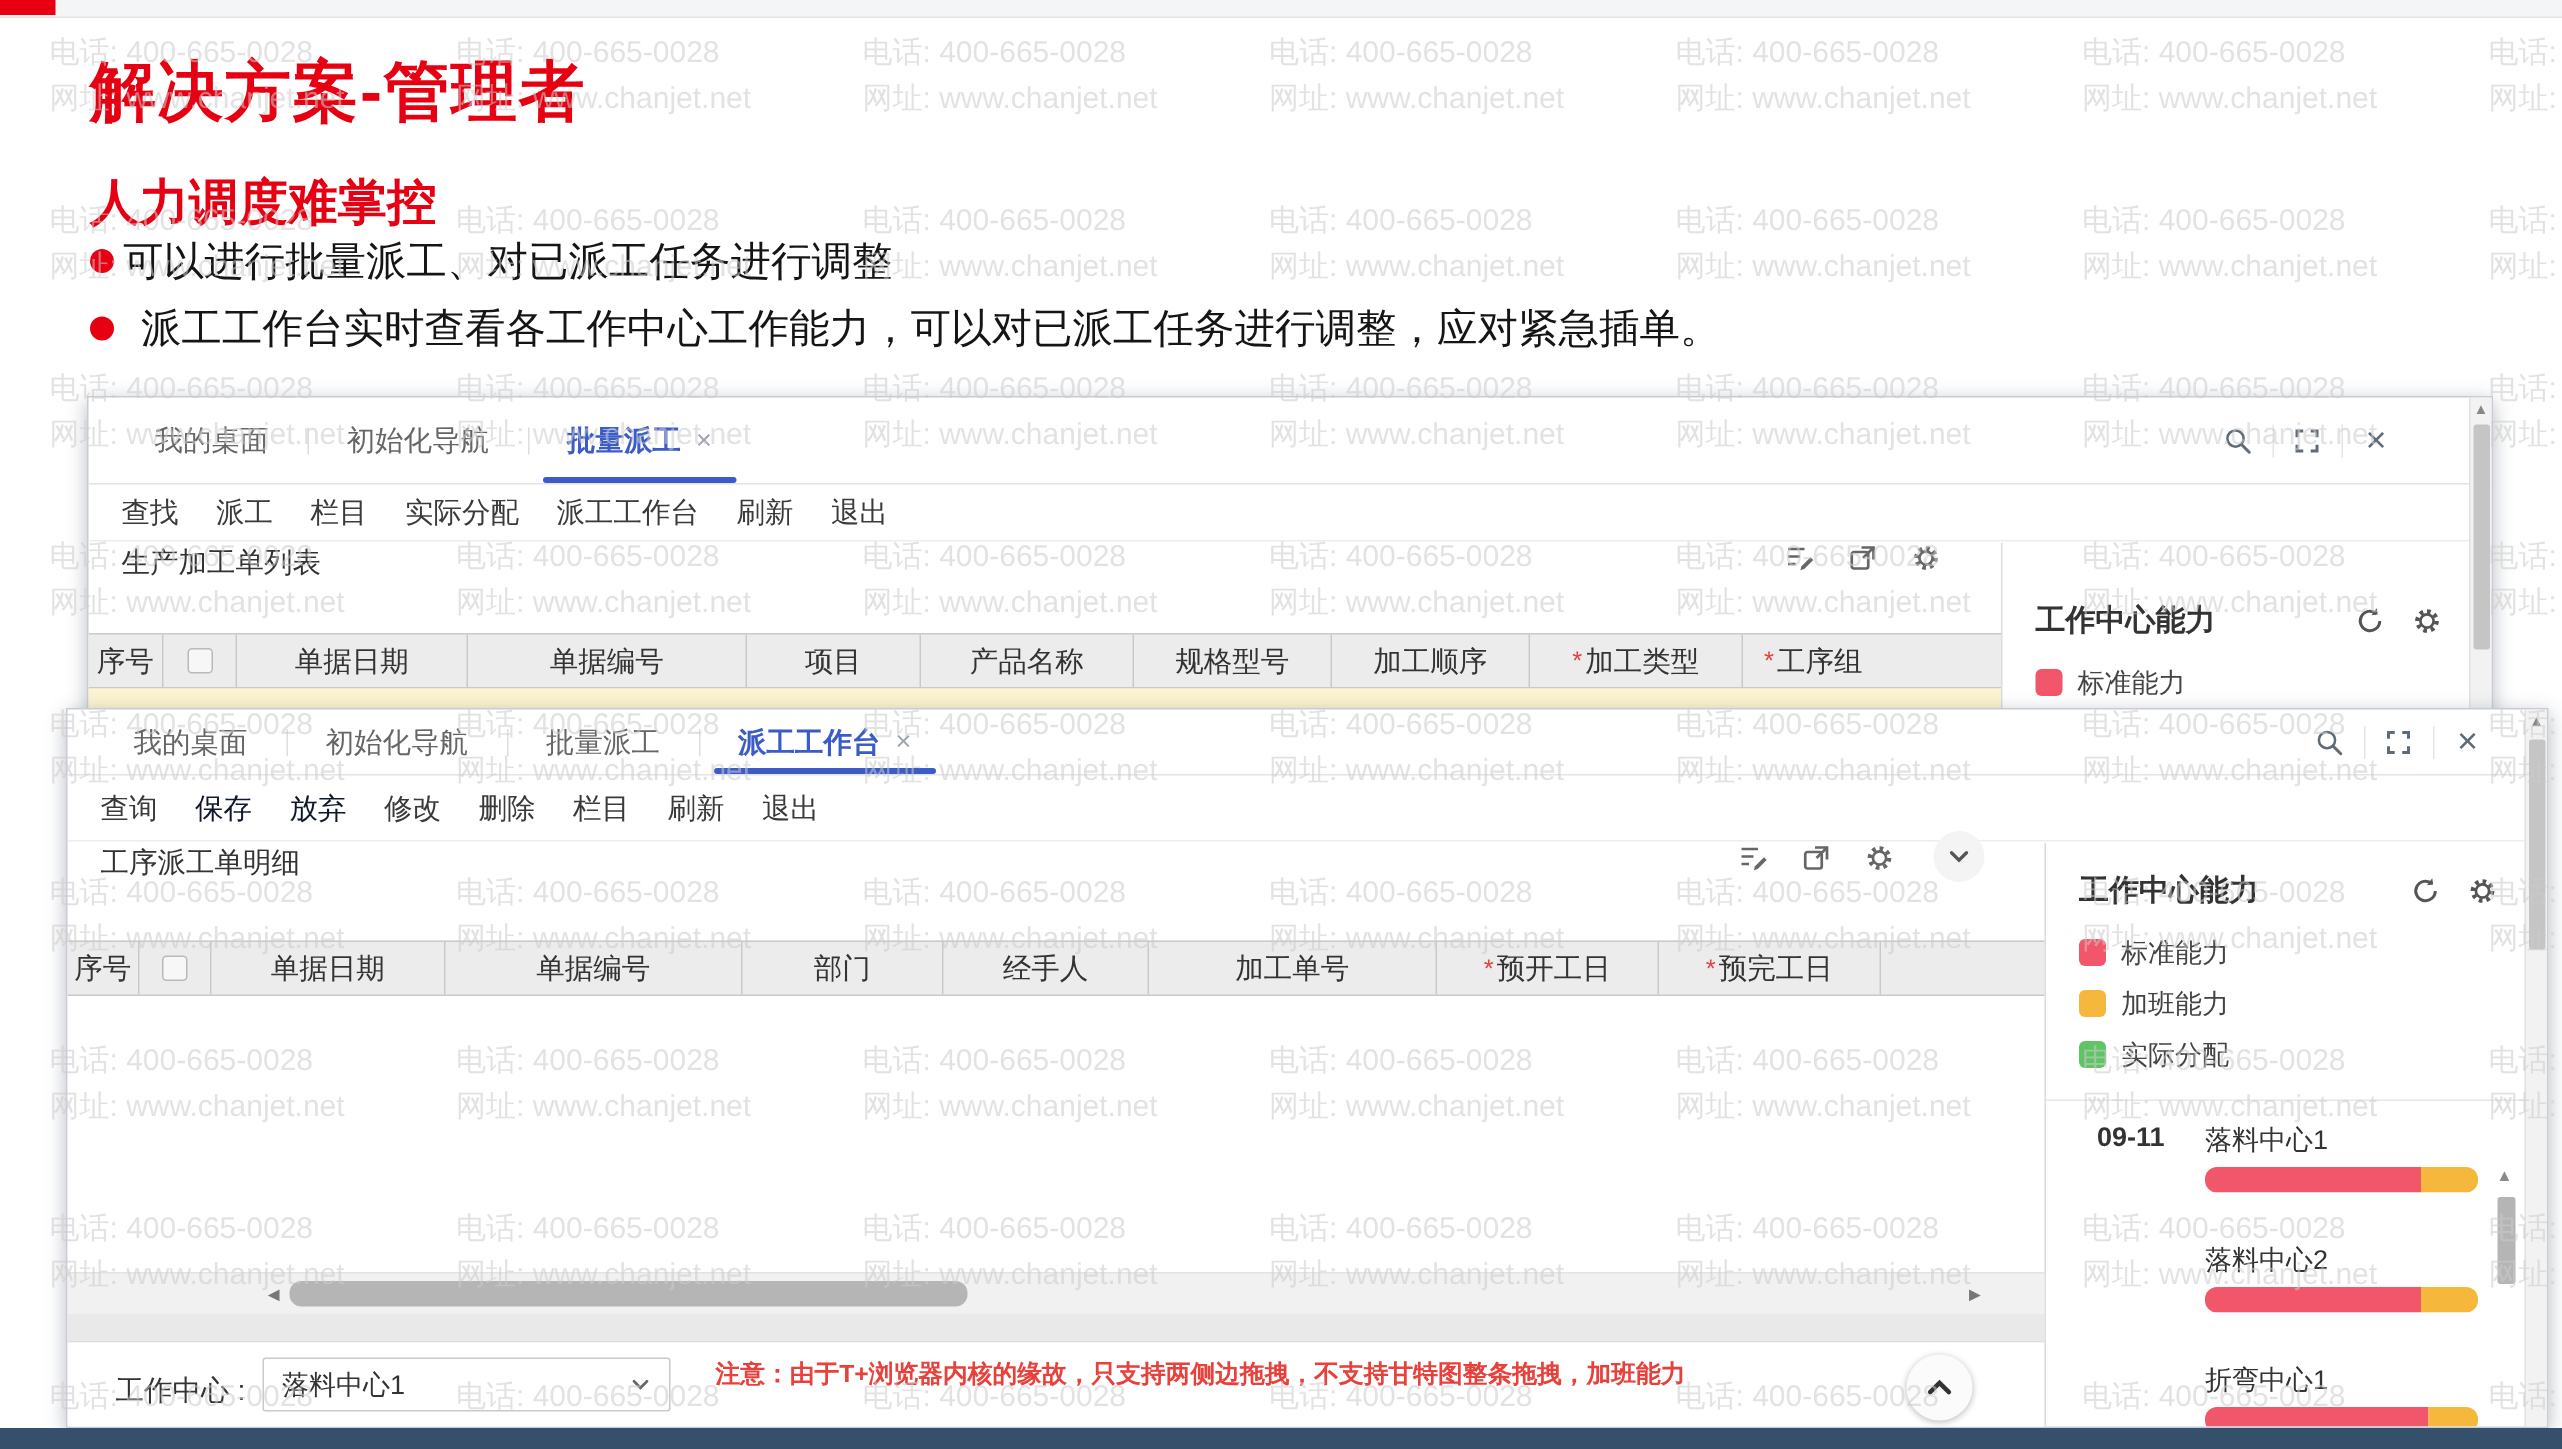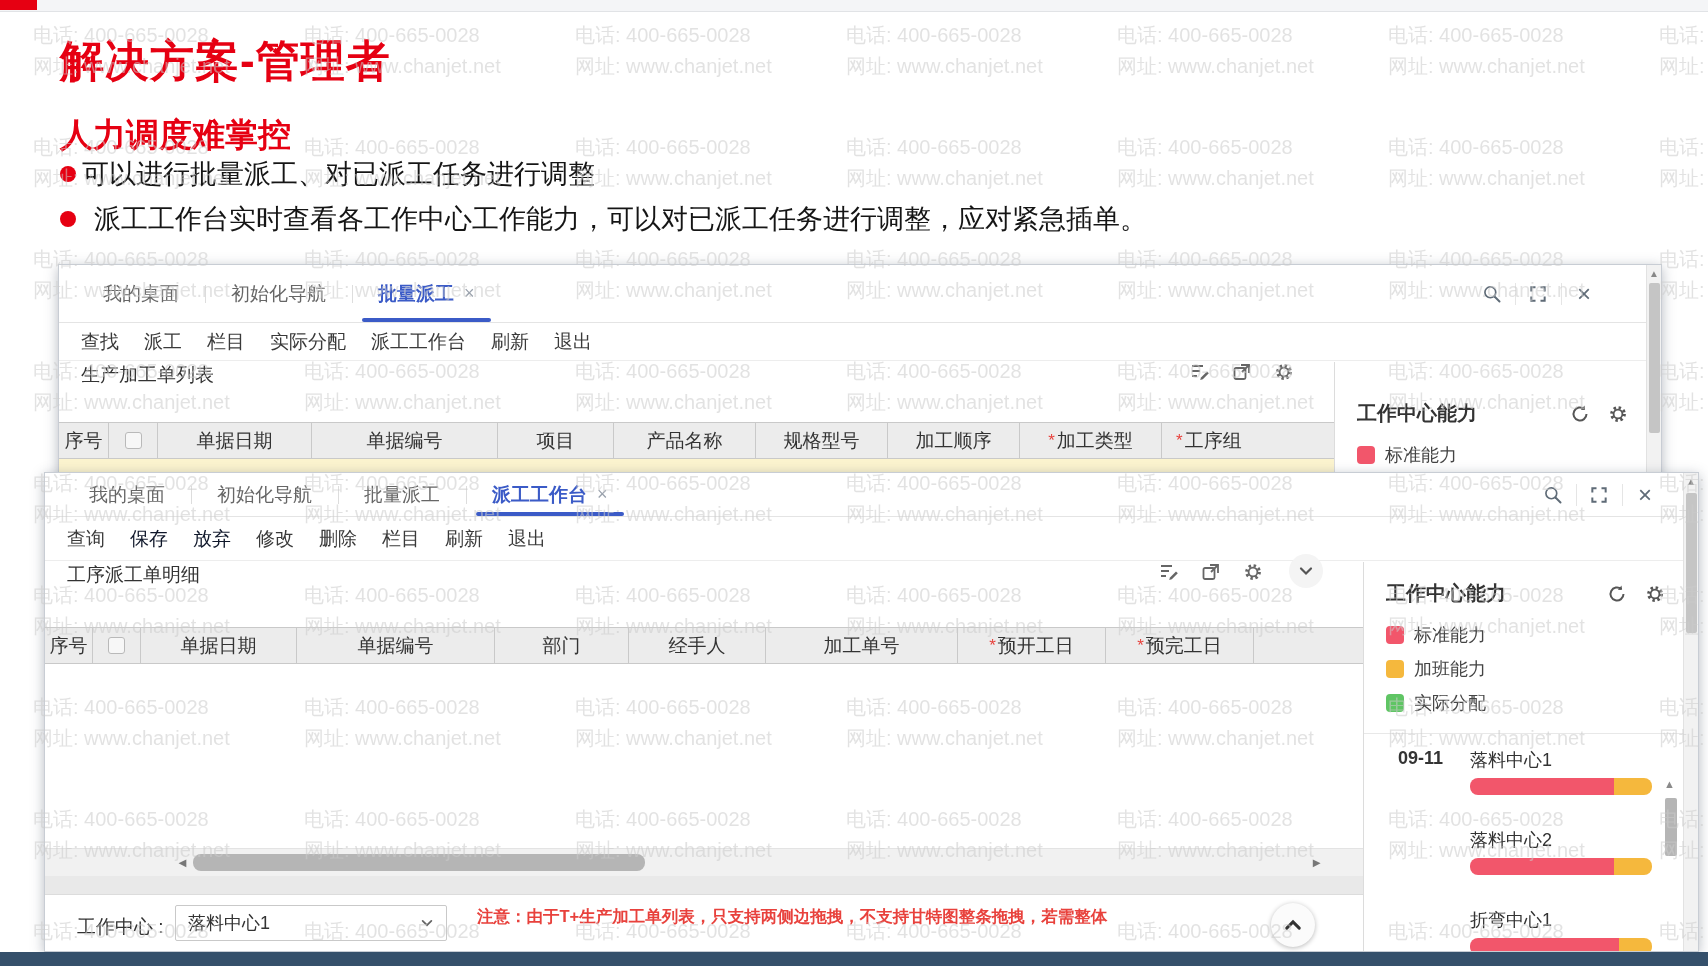--- a/index.html
+++ b/index.html
@@ -388,21 +388,21 @@
           <span class="wc-label">工作中心 :</span>
           <div class="wc-select">
             <span>落料中心1</span>
             <span class="chev">
               <svg width="14" height="14" viewBox="0 0 16 16" fill="none" stroke="#666" stroke-width="2" stroke-linecap="round">
                   <polyline points="3,5.5 8,10.5 13,5.5"></polyline>
                 </svg>
             </span>
           </div>
           <div class="note">
-            <div>注意：由于T+生产加工单列表，只支持两侧边拖拽，不支持甘特图整条拖拽，若需整体</div>
+            <div>注意：由于T+浏览器内核的缘故，只支持两侧边拖拽，不支持甘特图整条拖拽，加班能力</div>
           </div>
           <div class="collapse-btn">
             <svg width="20" height="20" viewBox="0 0 16 16" fill="none" stroke="#333" stroke-width="2.4" stroke-linecap="round">
                 <polyline points="3,10.5 8,5.5 13,10.5"></polyline>
               </svg>
           </div>
         </div>
       </div>
 
       <div class="panel">

